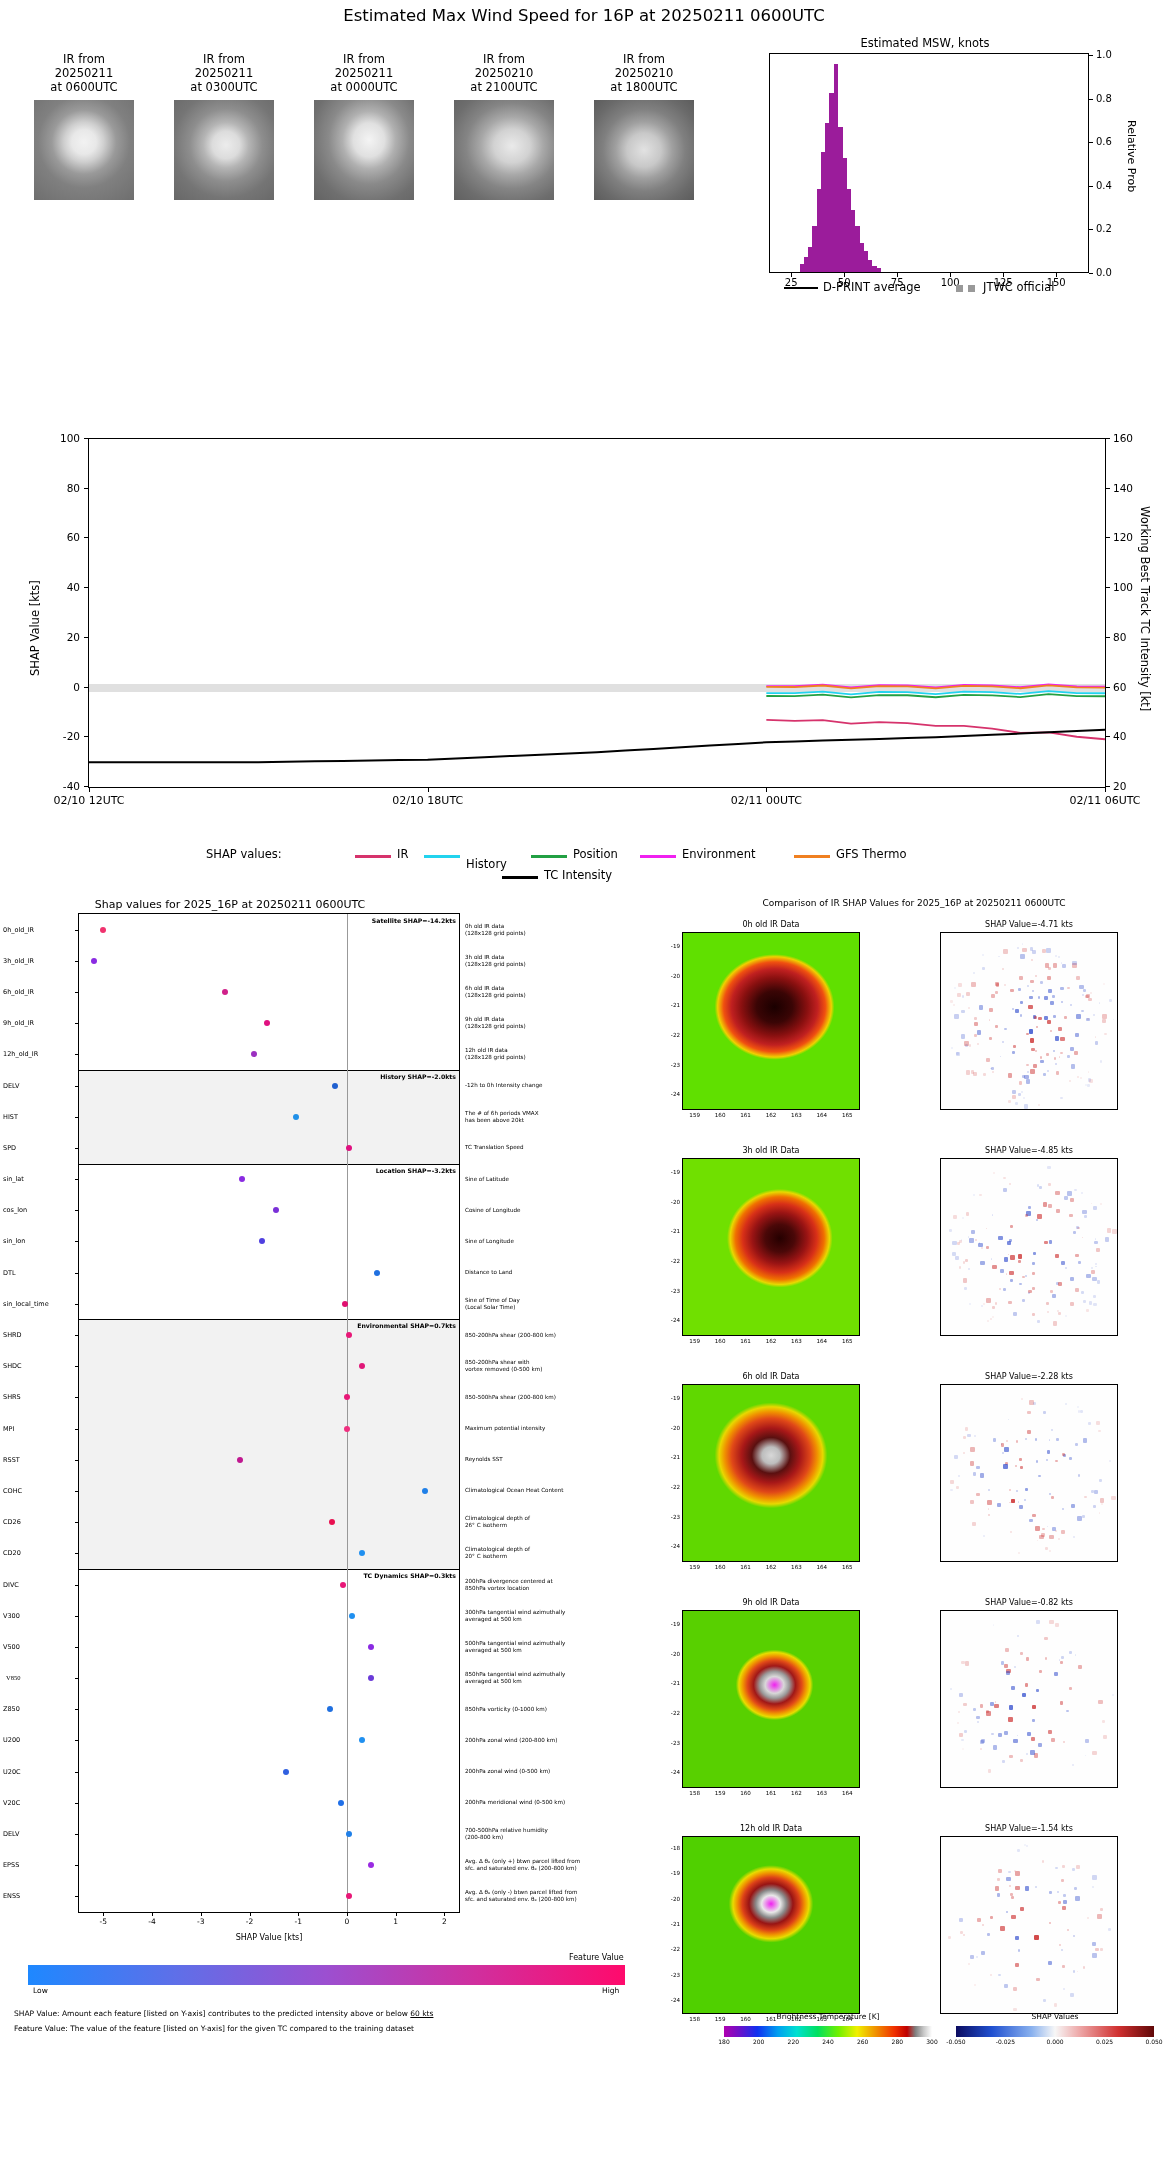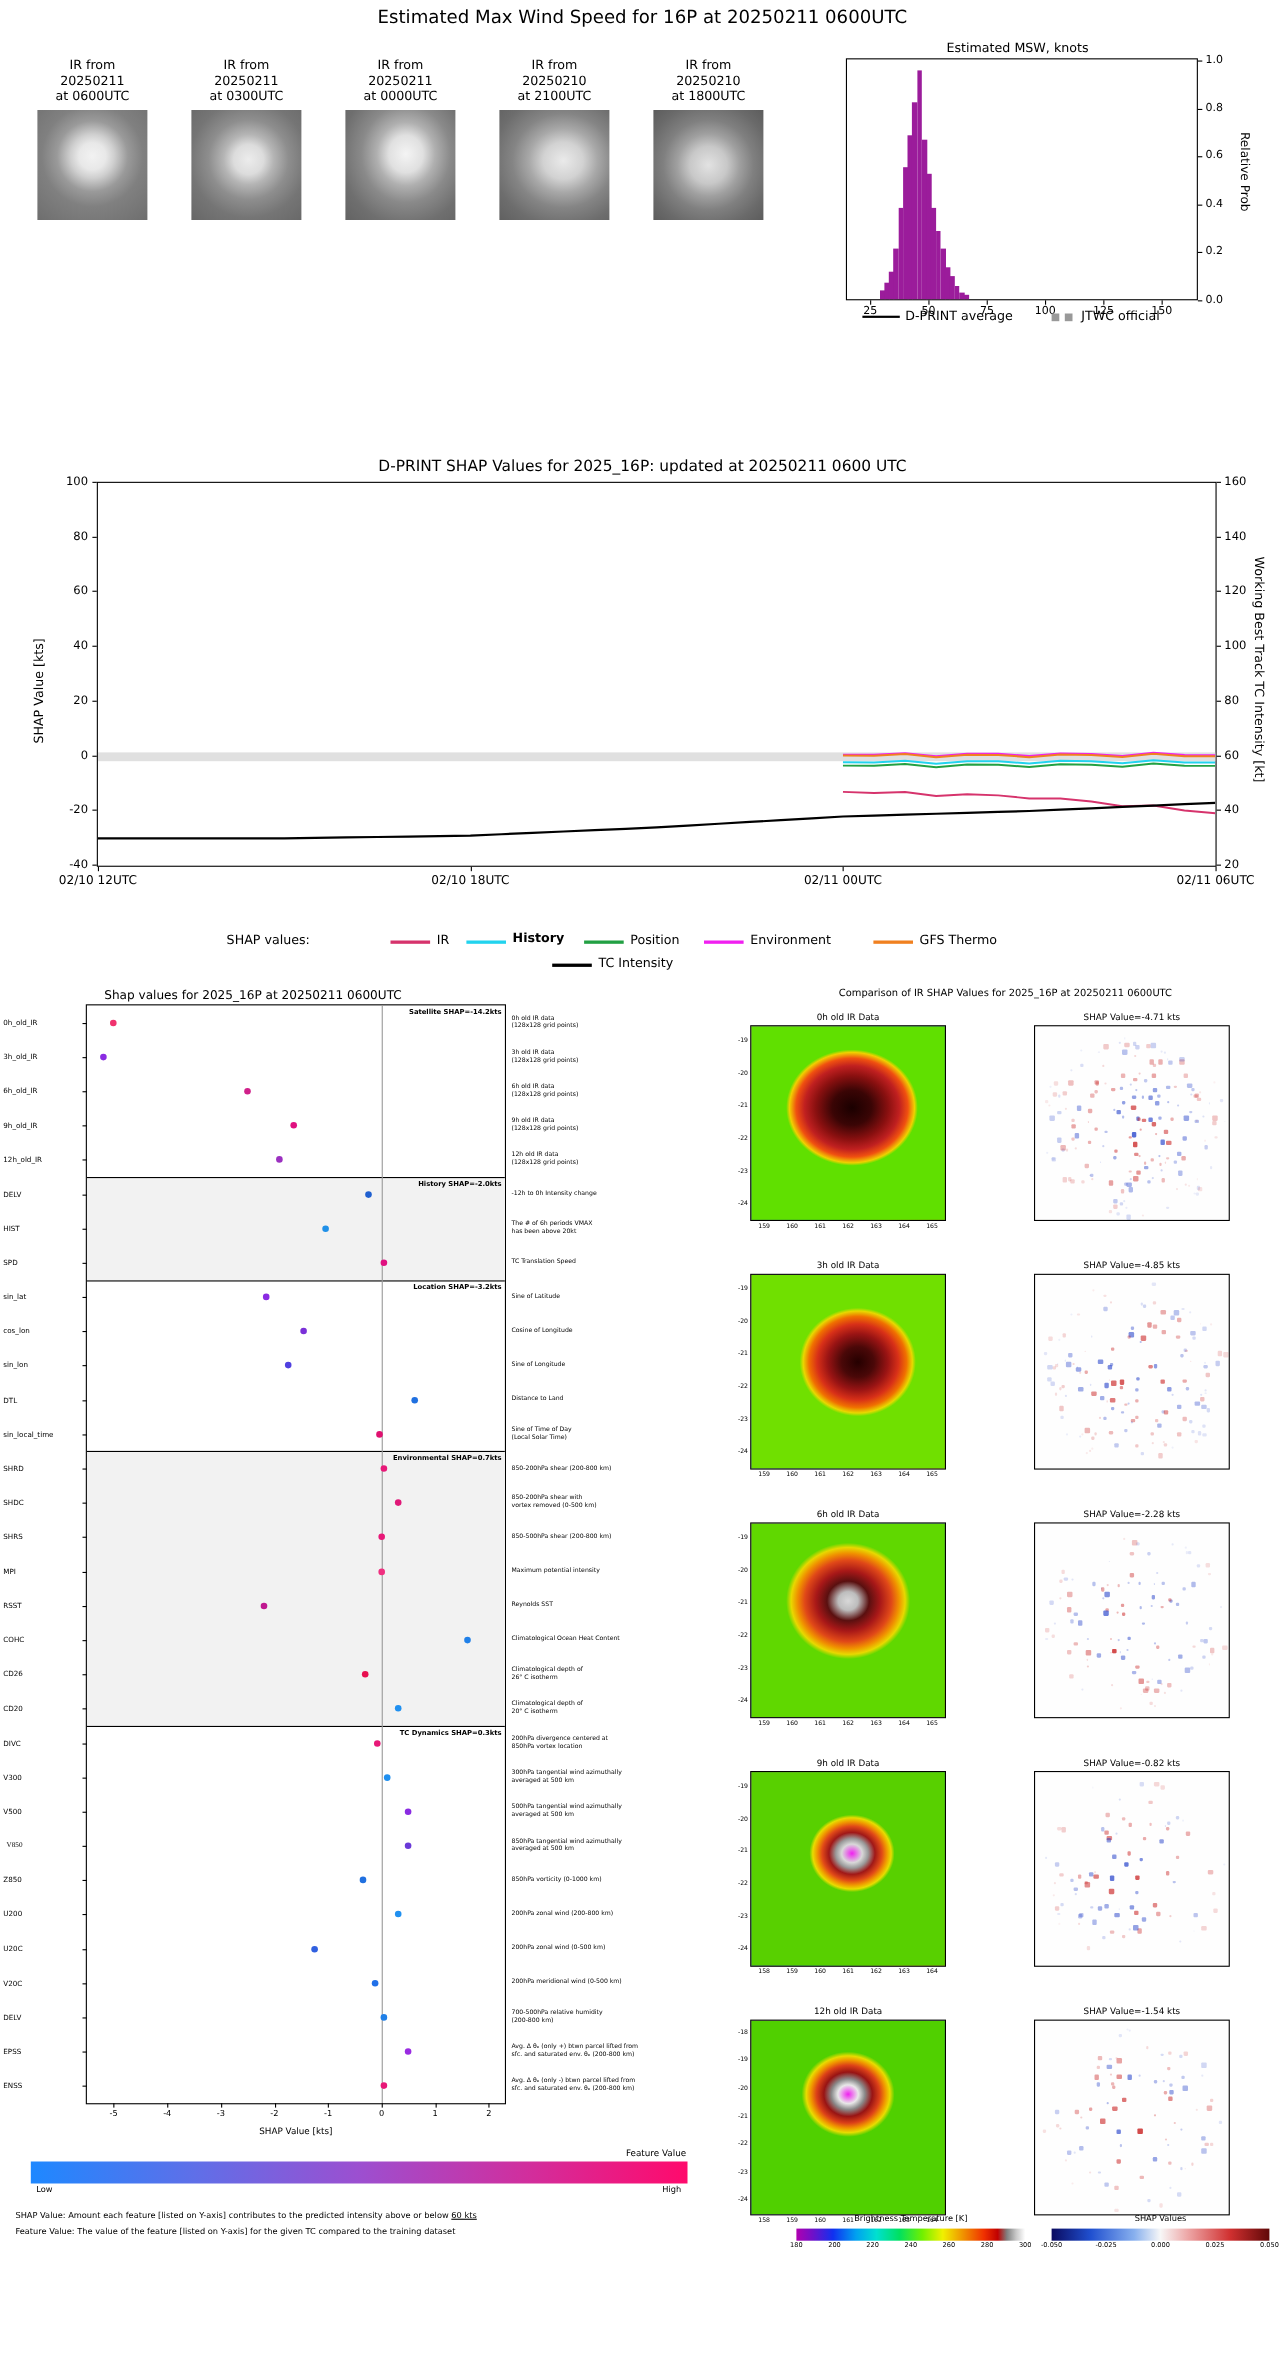--- a/index.html
+++ b/index.html
@@ -217,21 +217,20 @@
   <div class="abs" style="left:0px;top:243px;width:340px;height:18px;">
     <div class="abs" style="left:24px;top:8px;width:34px;height:2px;background:#000;"></div>
     <div class="abs legend-text" style="left:63px;top:1px;">D-PRINT average</div>
     <div class="abs" style="left:196px;top:6px;width:7px;height:7px;background:#999;"></div>
     <div class="abs" style="left:208px;top:6px;width:7px;height:7px;background:#999;"></div>
     <div class="abs legend-text" style="left:223px;top:1px;">JTWC official</div>
   </div>
 </div>
 
 <div class="abs" style="top:416px;left:0px;width:1168px;height:250px;">
-  <div id="shap-ts-title" class="abs" style="top:0px;left:0;width:1168px;">D-PRINT SHAP Values for 2025_16P: updated at 20250211 0600 UTC</div>
   <div class="panel-border" style="left:88px;top:22px;width:1018px;height:350px;"></div>
   <div class="abs" id="shapts-plot" style="left:89px;top:23px;width:1016px;height:348px;overflow:hidden;">
       <div style="position: absolute; left: 0px; top: 244.571px; width: 1016px; height: 8px; background: rgb(224, 224, 224);"></div>
       <svg width="1016" height="348" style="position: absolute; left: 0px; top: 0px;">
         <path d="M677.3333333333333,280.8857142857143L705.5555555555555,281.8305556490399L733.7777777777777,281.06061710519293L762,284.67806914508907L790.2222222222223,283.1126962503339L818.4444444444446,284.06631672473435L846.6666666666667,286.8460723745236L874.8888888888889,286.82854493736977L903.1111111111112,289.6876992840786L931.3333333333334,293.86373776019343L959.5555555555555,293.309378421403L987.7777777777778,297.7416362235783L1016,300.2593649840021" fill="none" stroke="#d6336c" stroke-width="1.8"></path>
         <path d="M677.3333333333333,254.04000000000002L705.5555555555555,254.1562699347542L733.7777777777777,252.55775996233578L762,255.34664057366055L790.2222222222223,252.9526962503339L818.4444444444446,253.0777452961629L846.6666666666667,255.02892951738073L874.8888888888889,252.6499735087983L903.1111111111112,253.14769928407856L931.3333333333334,254.96230918876492L959.5555555555555,252.0465212785459L987.7777777777778,254.1173505092926L1016,254.27365069828787" fill="none" stroke="#22d3ee" stroke-width="1.8"></path>
         <path d="M677.3333333333333,257.0228571428571L705.5555555555555,257.18055564903983L733.7777777777777,255.62347424805006L762,258.45378343080336L790.2222222222223,256.1012676789053L818.4444444444446,256.2677452961629L846.6666666666667,258.2603580888093L874.8888888888889,255.8399735087983L903.1111111111112,256.29627071264997L931.3333333333334,258.0694520459077L959.5555555555555,255.1122355642602L987.7777777777778,257.14163622357836L1016,257.256507841145" fill="none" stroke="#22a043" stroke-width="1.8"></path>
         <path d="M677.3333333333333,247.07999999999998L705.5555555555555,247.2376985061827L733.7777777777777,245.6806171051929L762,248.51092628794623L790.2222222222223,246.15841053604814L818.4444444444446,246.32488815330575L846.6666666666667,248.31750094595213L874.8888888888889,245.9385449373697L903.1111111111112,246.43627071264996L931.3333333333334,248.25088061733632L959.5555555555555,245.3350927071173L987.7777777777778,247.405921937864L1016,247.56222212685927" fill="none" stroke="#f020f0" stroke-width="1.8"></path>
         <path d="M677.3333333333333,247.8257142857143L705.5555555555555,248.0248413633256L733.7777777777777,246.50918853376436L762,249.38092628794627L790.2222222222223,247.06983910747675L818.4444444444446,247.27774529616292L846.6666666666667,249.31178666023789L874.8888888888889,246.93283065165545L903.1111111111112,247.4305564269357L931.3333333333334,249.24516633162207L959.5555555555555,246.32937842140305L987.7777777777778,248.40020765214976L1016,248.55650784114502" fill="none" stroke="#f08020" stroke-width="1.8"></path>
         <path d="M0,323.14285714285717L28.222222222222218,323.14285714285717L56.444444444444436,323.14285714285717L84.66666666666666,323.14285714285717L112.88888888888887,323.14285714285717L141.11111111111111,323.14285714285717L169.33333333333331,323.14285714285717L197.55555555555554,322.72857142857146L225.77777777777774,322.31428571428575L253.99999999999997,321.9L282.2222222222222,321.48571428571427L310.44444444444446,321.07142857142856L338.66666666666663,320.65714285714284L366.88888888888886,319.4142857142857L395.1111111111111,318.1714285714286L423.3333333333333,316.92857142857144L451.55555555555554,315.68571428571425L479.77777777777777,314.4428571428571L508,313.2L536.2222222222222,311.54285714285714L564.4444444444445,309.8857142857143L592.6666666666666,308.2285714285714L620.8888888888888,306.57142857142856L649.1111111111111,304.9142857142857L677.3333333333333,303.25714285714287L705.5555555555555,302.42857142857144L733.7777777777777,301.6L762,300.7714285714286L790.2222222222223,299.9428571428571L818.4444444444446,299.1142857142857L846.6666666666667,298.2857142857143L874.8888888888889,297.04285714285714L903.1111111111112,295.8L931.3333333333334,294.5571428571428L959.5555555555555,293.3142857142857L987.7777777777778,292.07142857142856L1016,290.8285714285714" fill="none" stroke="#000000" stroke-width="2"></path>
@@ -285,21 +284,21 @@
     </div>
   <div class="ylabel-rot" style="left:28px;top:260px;transform:rotate(-90deg);">SHAP Value [kts]</div>
   <div class="ylabel-rot" style="left:1152px;top:90px;transform:rotate(90deg);">Working Best Track TC Intensity [kt]</div>
 </div>
 
 <div class="abs" style="top:845px;left:0px;width:1168px;height:44px;">
   <div class="abs legend-text" style="left:206px;top:2px;">SHAP values:</div>
   <div class="abs" style="left:355px;top:10px;width:36px;height:2.5px;background:#d6336c;"></div>
   <div class="abs legend-text" style="left:397px;top:2px;">IR</div>
   <div class="abs" style="left:424px;top:10px;width:36px;height:2.5px;background:#22d3ee;"></div>
-  <div class="abs legend-text" style="left:466px;top:0;font-weight:bold;">History</div>
+  <div class="abs legend-text" style="left:466px;top:12px;">History</div>
   <div class="abs" style="left:531px;top:10px;width:36px;height:2.5px;background:#22a043;"></div>
   <div class="abs legend-text" style="left:573px;top:2px;">Position</div>
   <div class="abs" style="left:640px;top:10px;width:36px;height:2.5px;background:#f020f0;"></div>
   <div class="abs legend-text" style="left:682px;top:2px;">Environment</div>
   <div class="abs" style="left:794px;top:10px;width:36px;height:2.5px;background:#f08020;"></div>
   <div class="abs legend-text" style="left:836px;top:2px;">GFS Thermo</div>
   <div class="abs" style="left:502px;top:31px;width:36px;height:2.5px;background:#000;"></div>
   <div class="abs legend-text" style="left:544px;top:23px;">TC Intensity</div>
 </div>
 

